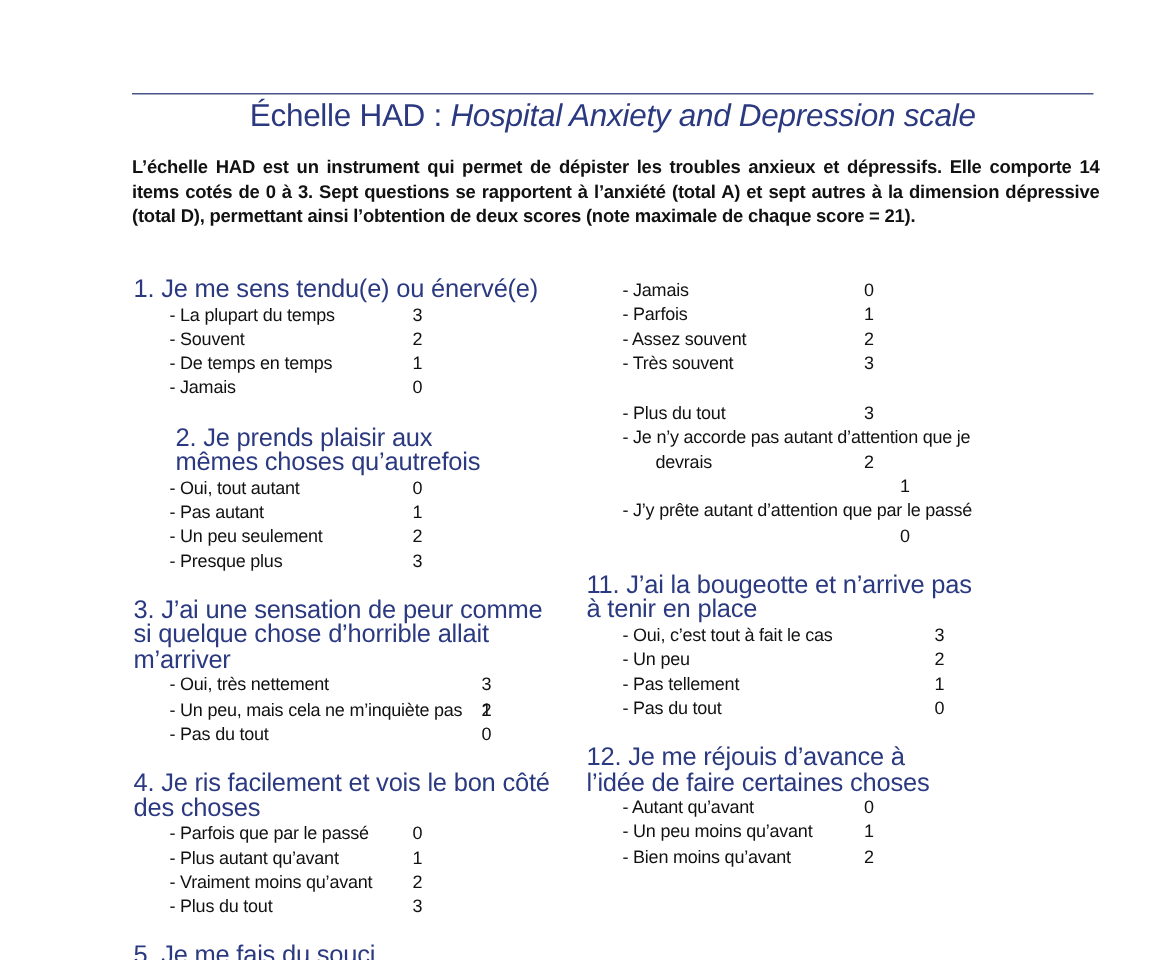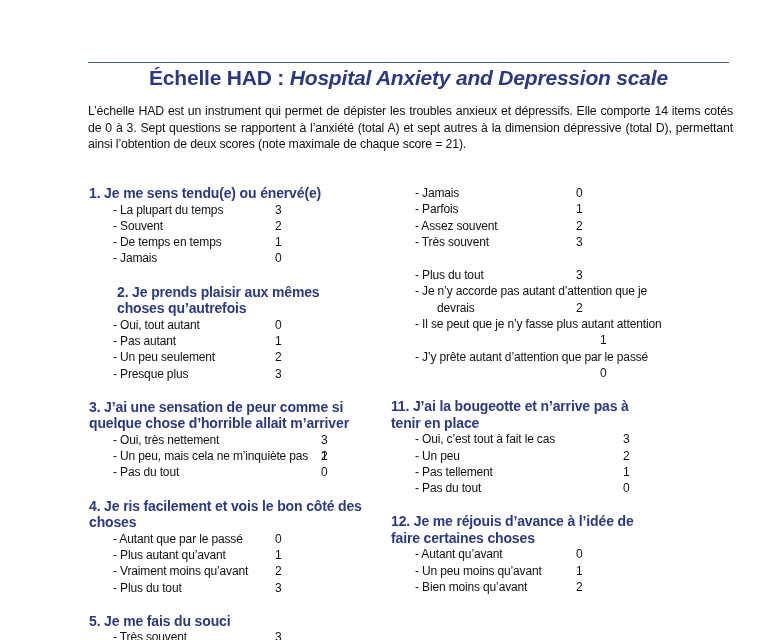--- a/index.html
+++ b/index.html
@@ -6,35 +6,35 @@
   body {
     width: 782px; height: 640px; overflow: hidden; position: relative;
     font-family: "Liberation Sans", sans-serif; color: #1a1a1a;
   }
   .rule {
     position: absolute; left: 88px; top: 62px; width: 641px; height: 0;
     border-top: 1.5px solid #4a5488;
   }
   .title {
     position: absolute; left: 88px; top: 66px; width: 641px;
-    text-align: center; font-size: 21px; font-weight: bold; color: #2b3a80;
+    text-align: center; font-size: 21px; font-weight: normal; color: #2b3a80;
     letter-spacing: -0.2px;
   }
   .title i { font-style: italic; }
   .intro {
     position: absolute; left: 88px; top: 103px; width: 645px;
     font-size: 12.3px; line-height: 16.5px; color: #111;
-    text-align: justify; letter-spacing: -0.15px;
+    text-align: justify; letter-spacing: -0.15px; font-weight: bold;
   }
   .col { position: absolute; top: 185px; }
   .col.left { left: 89px; width: 290px; }
   .col.right { left: 391px; width: 300px; }
   .q { margin-bottom: 17px; }
   .qtitle {
-    font-size: 14px; font-weight: bold; color: #2b3a80; line-height: 16.5px;
+    font-size: 17px; font-weight: normal; color: #2b3a80; line-height: 16.5px;
     letter-spacing: -0.15px;
   }
   .opt {
     position: relative; font-size: 12px; line-height: 16.3px; color: #111;
     padding-left: 24px; letter-spacing: -0.15px;
   }
   .opt .score { position: absolute; top: 0; }
   .opt .wrap { display: block; padding-left: 22px; }
   .opt .scoreline { display: block; height: 16.3px; position: relative; }
 </style>
@@ -62,41 +62,41 @@
     </div>
     <div class="q">
       <div class="qtitle" style="width: 280px;">3. J’ai une sensation de peur comme si quelque chose d’horrible allait m’arriver</div>
       <div class="opt"><span>- Oui, très nettement</span><span class="score" style="left: 232px;">3</span></div>
       <div class="opt"><span class="score" style="left: 232px;">2</span></div>
       <div class="opt"><span>- Un peu, mais cela ne m’inquiète pas</span><span class="score" style="left: 232px;">1</span></div>
       <div class="opt"><span>- Pas du tout</span><span class="score" style="left: 232px;">0</span></div>
     </div>
     <div class="q">
       <div class="qtitle" style="width: 290px;">4. Je ris facilement et vois le bon côté des choses</div>
-      <div class="opt"><span>- Autant que par le passé</span><span class="score" style="left: 186px;">0</span></div>
+      <div class="opt"><span>- Parfois que par le passé</span><span class="score" style="left: 186px;">0</span></div>
       <div class="opt"><span>- Plus autant qu’avant</span><span class="score" style="left: 186px;">1</span></div>
       <div class="opt"><span>- Vraiment moins qu’avant</span><span class="score" style="left: 186px;">2</span></div>
       <div class="opt"><span>- Plus du tout</span><span class="score" style="left: 186px;">3</span></div>
     </div>
     <div class="q">
       <div class="qtitle" style="width: 290px;">5. Je me fais du souci</div>
       <div class="opt"><span>- Très souvent</span><span class="score" style="left: 186px;">3</span></div>
     </div>
   </div>
 <div class="col right" id="rightCol">
     <div class="q">
       <div class="opt"><span>- Jamais</span><span class="score" style="left: 185px;">0</span></div>
       <div class="opt"><span>- Parfois</span><span class="score" style="left: 185px;">1</span></div>
       <div class="opt"><span>- Assez souvent</span><span class="score" style="left: 185px;">2</span></div>
       <div class="opt"><span>- Très souvent</span><span class="score" style="left: 185px;">3</span></div>
     </div>
     <div class="q">
       <div class="opt"><span>- Plus du tout</span><span class="score" style="left: 185px;">3</span></div>
       <div class="opt"><span>- Je n’y accorde pas autant d’attention que je</span><span class="wrap">devrais</span><span class="score" style="top: 16.3px; left: 185px;">2</span></div>
-      <div class="opt"><span>- Il se peut que je n’y fasse plus autant attention</span><span class="scoreline">
+      <div class="opt"><span class="scoreline">
           <span class="score" style="left: 185px;">1</span>
         </span></div>
       <div class="opt"><span>- J’y prête autant d’attention que par le passé</span><span class="scoreline">
           <span class="score" style="left: 185px;">0</span>
         </span></div>
     </div>
     <div class="q">
       <div class="qtitle" style="width: 270px;">11. J’ai la bougeotte et n’arrive pas à tenir en place</div>
       <div class="opt"><span>- Oui, c’est tout à fait le cas</span><span class="score" style="left: 232px;">3</span></div>
       <div class="opt"><span>- Un peu</span><span class="score" style="left: 232px;">2</span></div>

